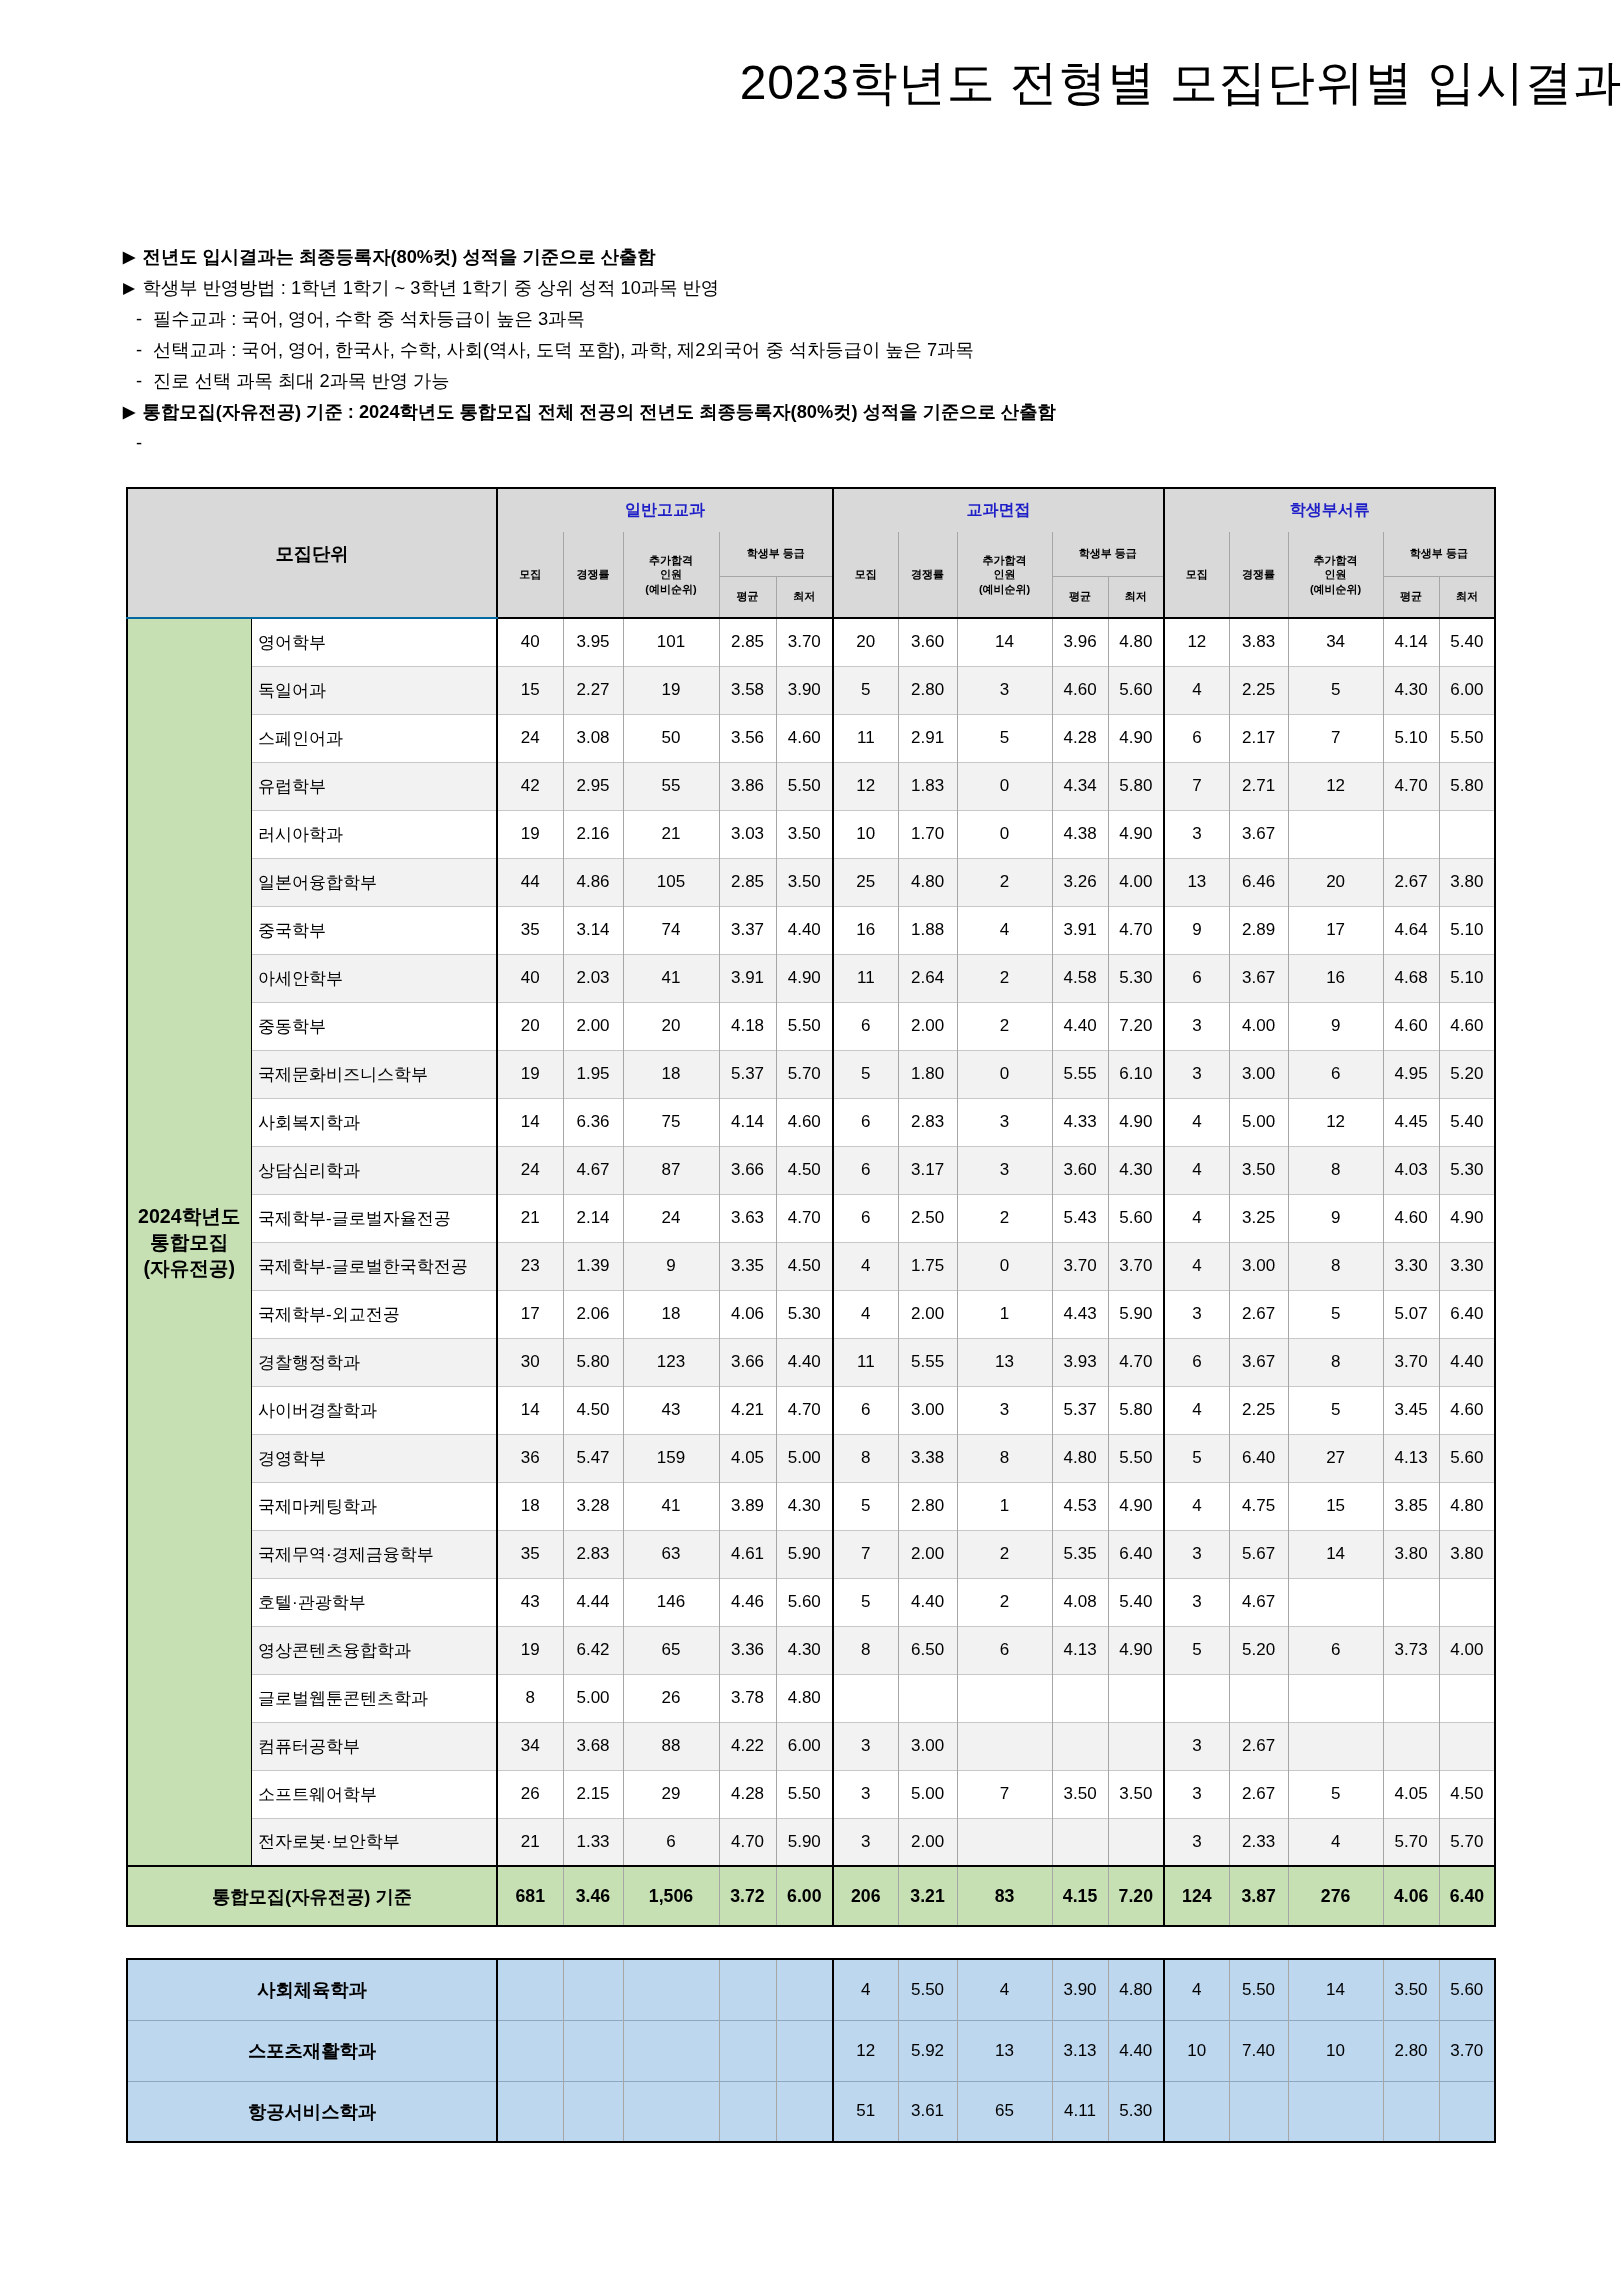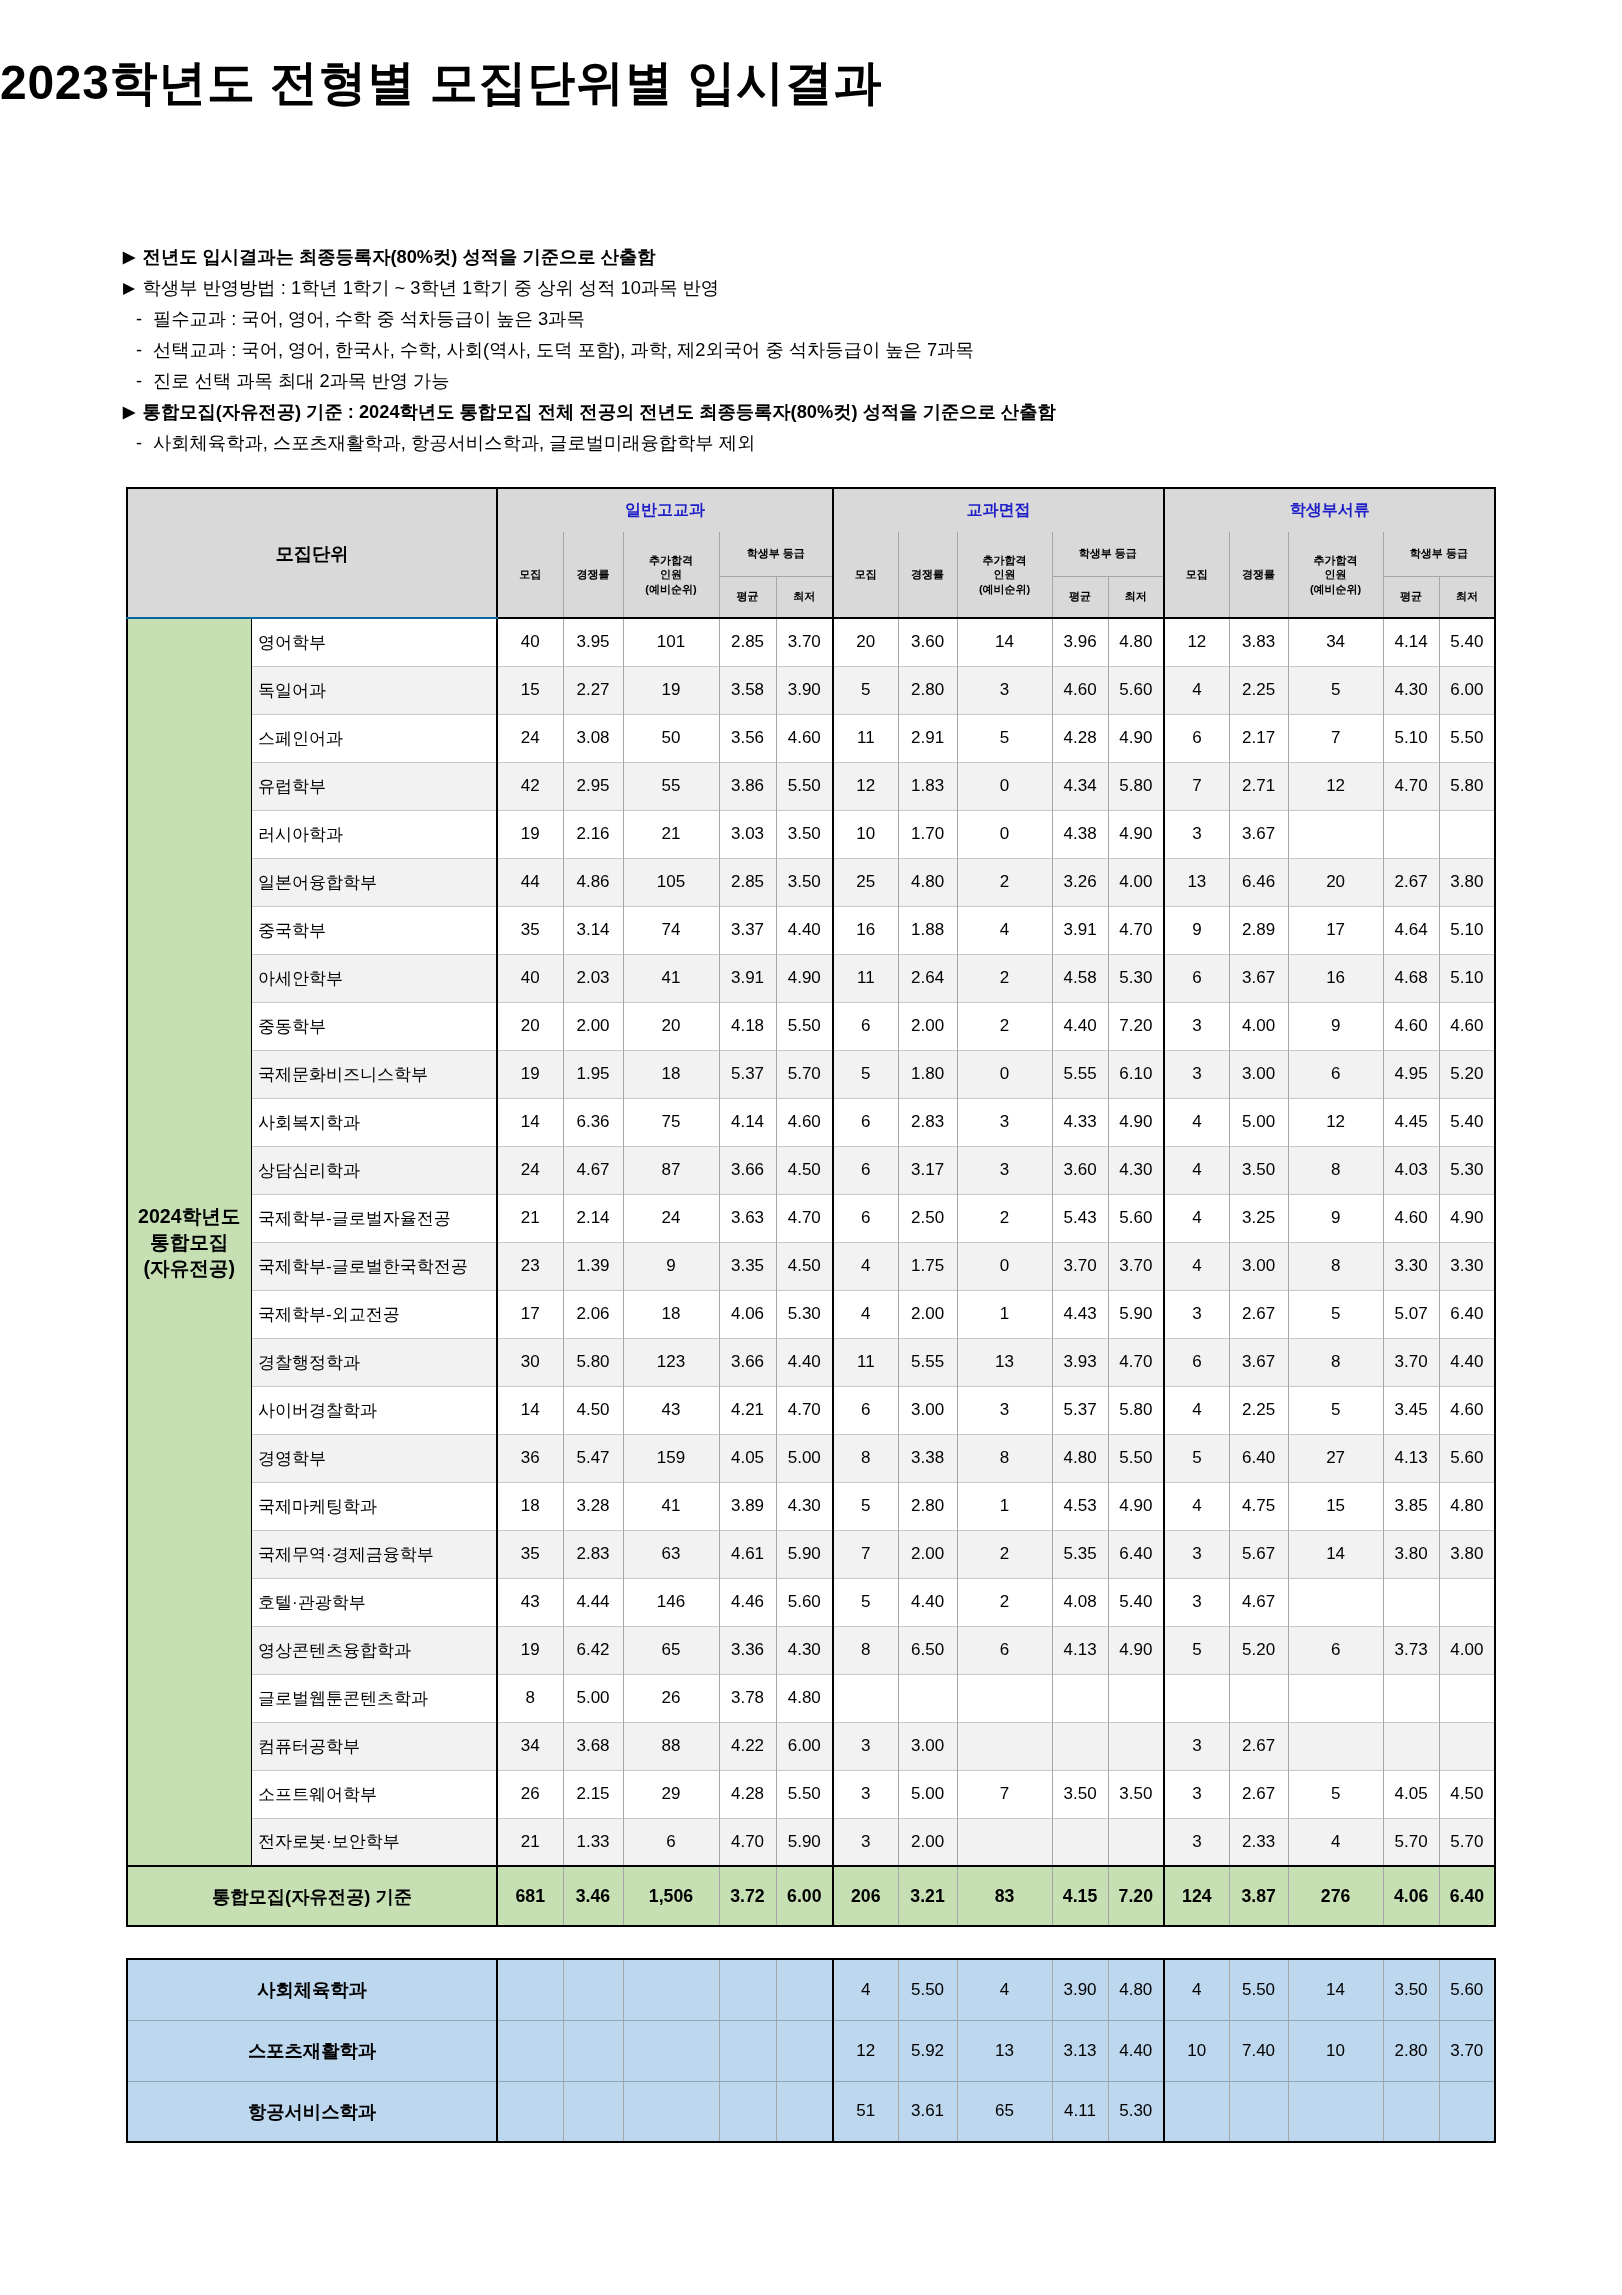--- a/index.html
+++ b/index.html
@@ -6,21 +6,21 @@
     --green:#c6e0b4; --blue-row:#bdd7ee; --hdr:#d9d9d9; --alt:#f2f2f2;
     --blue-text:#1f1fc8; --thin:#a6a6a6; --rowline:#c8c8c8;
   }
   *{box-sizing:border-box; margin:0; padding:0;}
   body{
     width:1622px; height:2295px; position:relative; background:#ffffff;
     font-family:"Liberation Sans", sans-serif; color:#000;
   }
   .title{
     position:absolute; top:51px; left:0; width:1622px;
-    text-align:left; font-size:48px; font-weight:bold; letter-spacing:0.7px;
+    text-align:right; font-size:48px; font-weight:normal; letter-spacing:0.7px;
   }
   .notes{ position:absolute; left:123px; top:241px; width:1374px; font-size:18.3px; }
   .note{ display:flex; align-items:center; height:31px; }
   .note .mk{ width:19.6px; flex:0 0 19.6px; font-size:15.7px; }
   .note.dash{ padding-left:13px; }
   .note.dash .mk{ width:17px; flex:0 0 17px; font-size:18.3px; }
   .note.b{ font-weight:bold; }
 
   table{ border-collapse:collapse; table-layout:fixed; position:absolute; left:126px; width:1370px; background:#fff;}
   table{ border:2px solid #000; }
@@ -89,21 +89,20 @@
   <div class="note dash">
       <span class="mk">-</span>
       <span>진로 선택 과목 최대 2과목 반영 가능</span>
     </div>
   <div class="note b">
       <span class="mk">▶</span>
       <span>통합모집(자유전공) 기준 : 2024학년도 통합모집 전체 전공의 전년도 최종등록자(80%컷) 성적을 기준으로 산출함</span>
     </div>
   <div class="note dash">
       <span class="mk">-</span>
-      <span>사회체육학과, 스포츠재활학과, 항공서비스학과, 글로벌미래융합학부 제외</span>
     </div>
 </div>
 
 <table id="main">
   <colgroup>
     <col style="width:124px">
       <col style="width:246px">
     <col style="width:66px">
       <col style="width:60px">
       <col style="width:96px">

